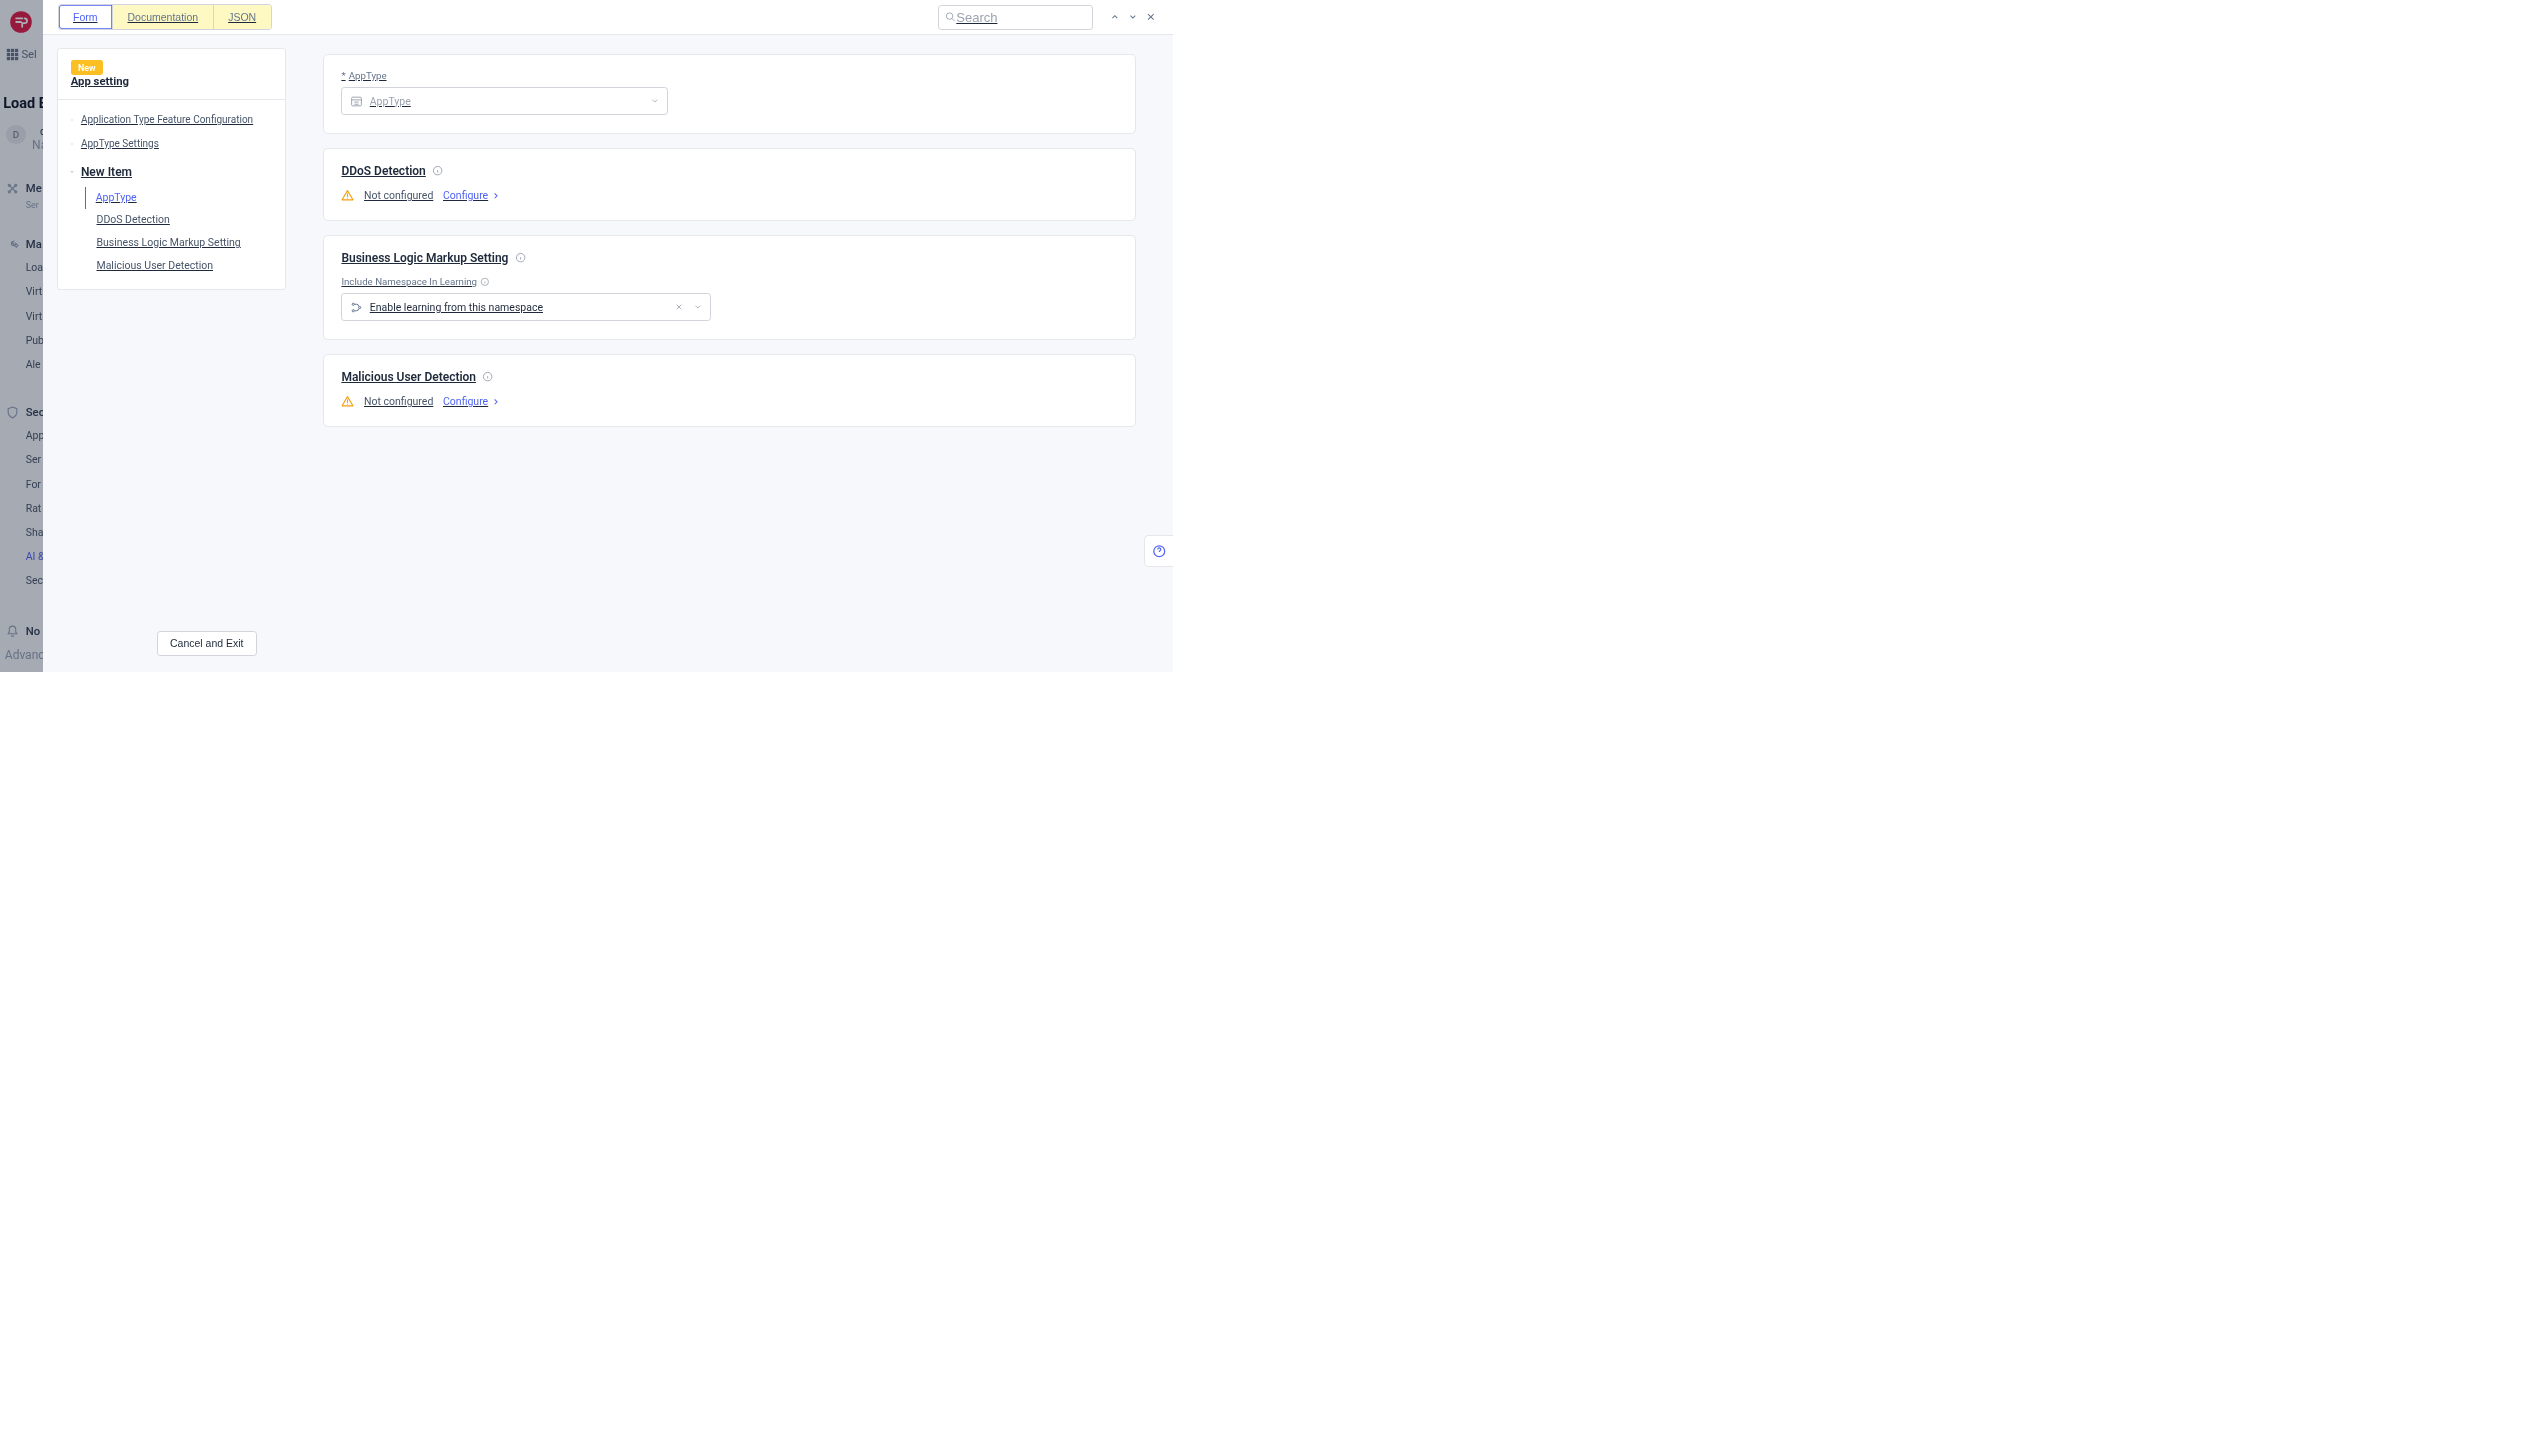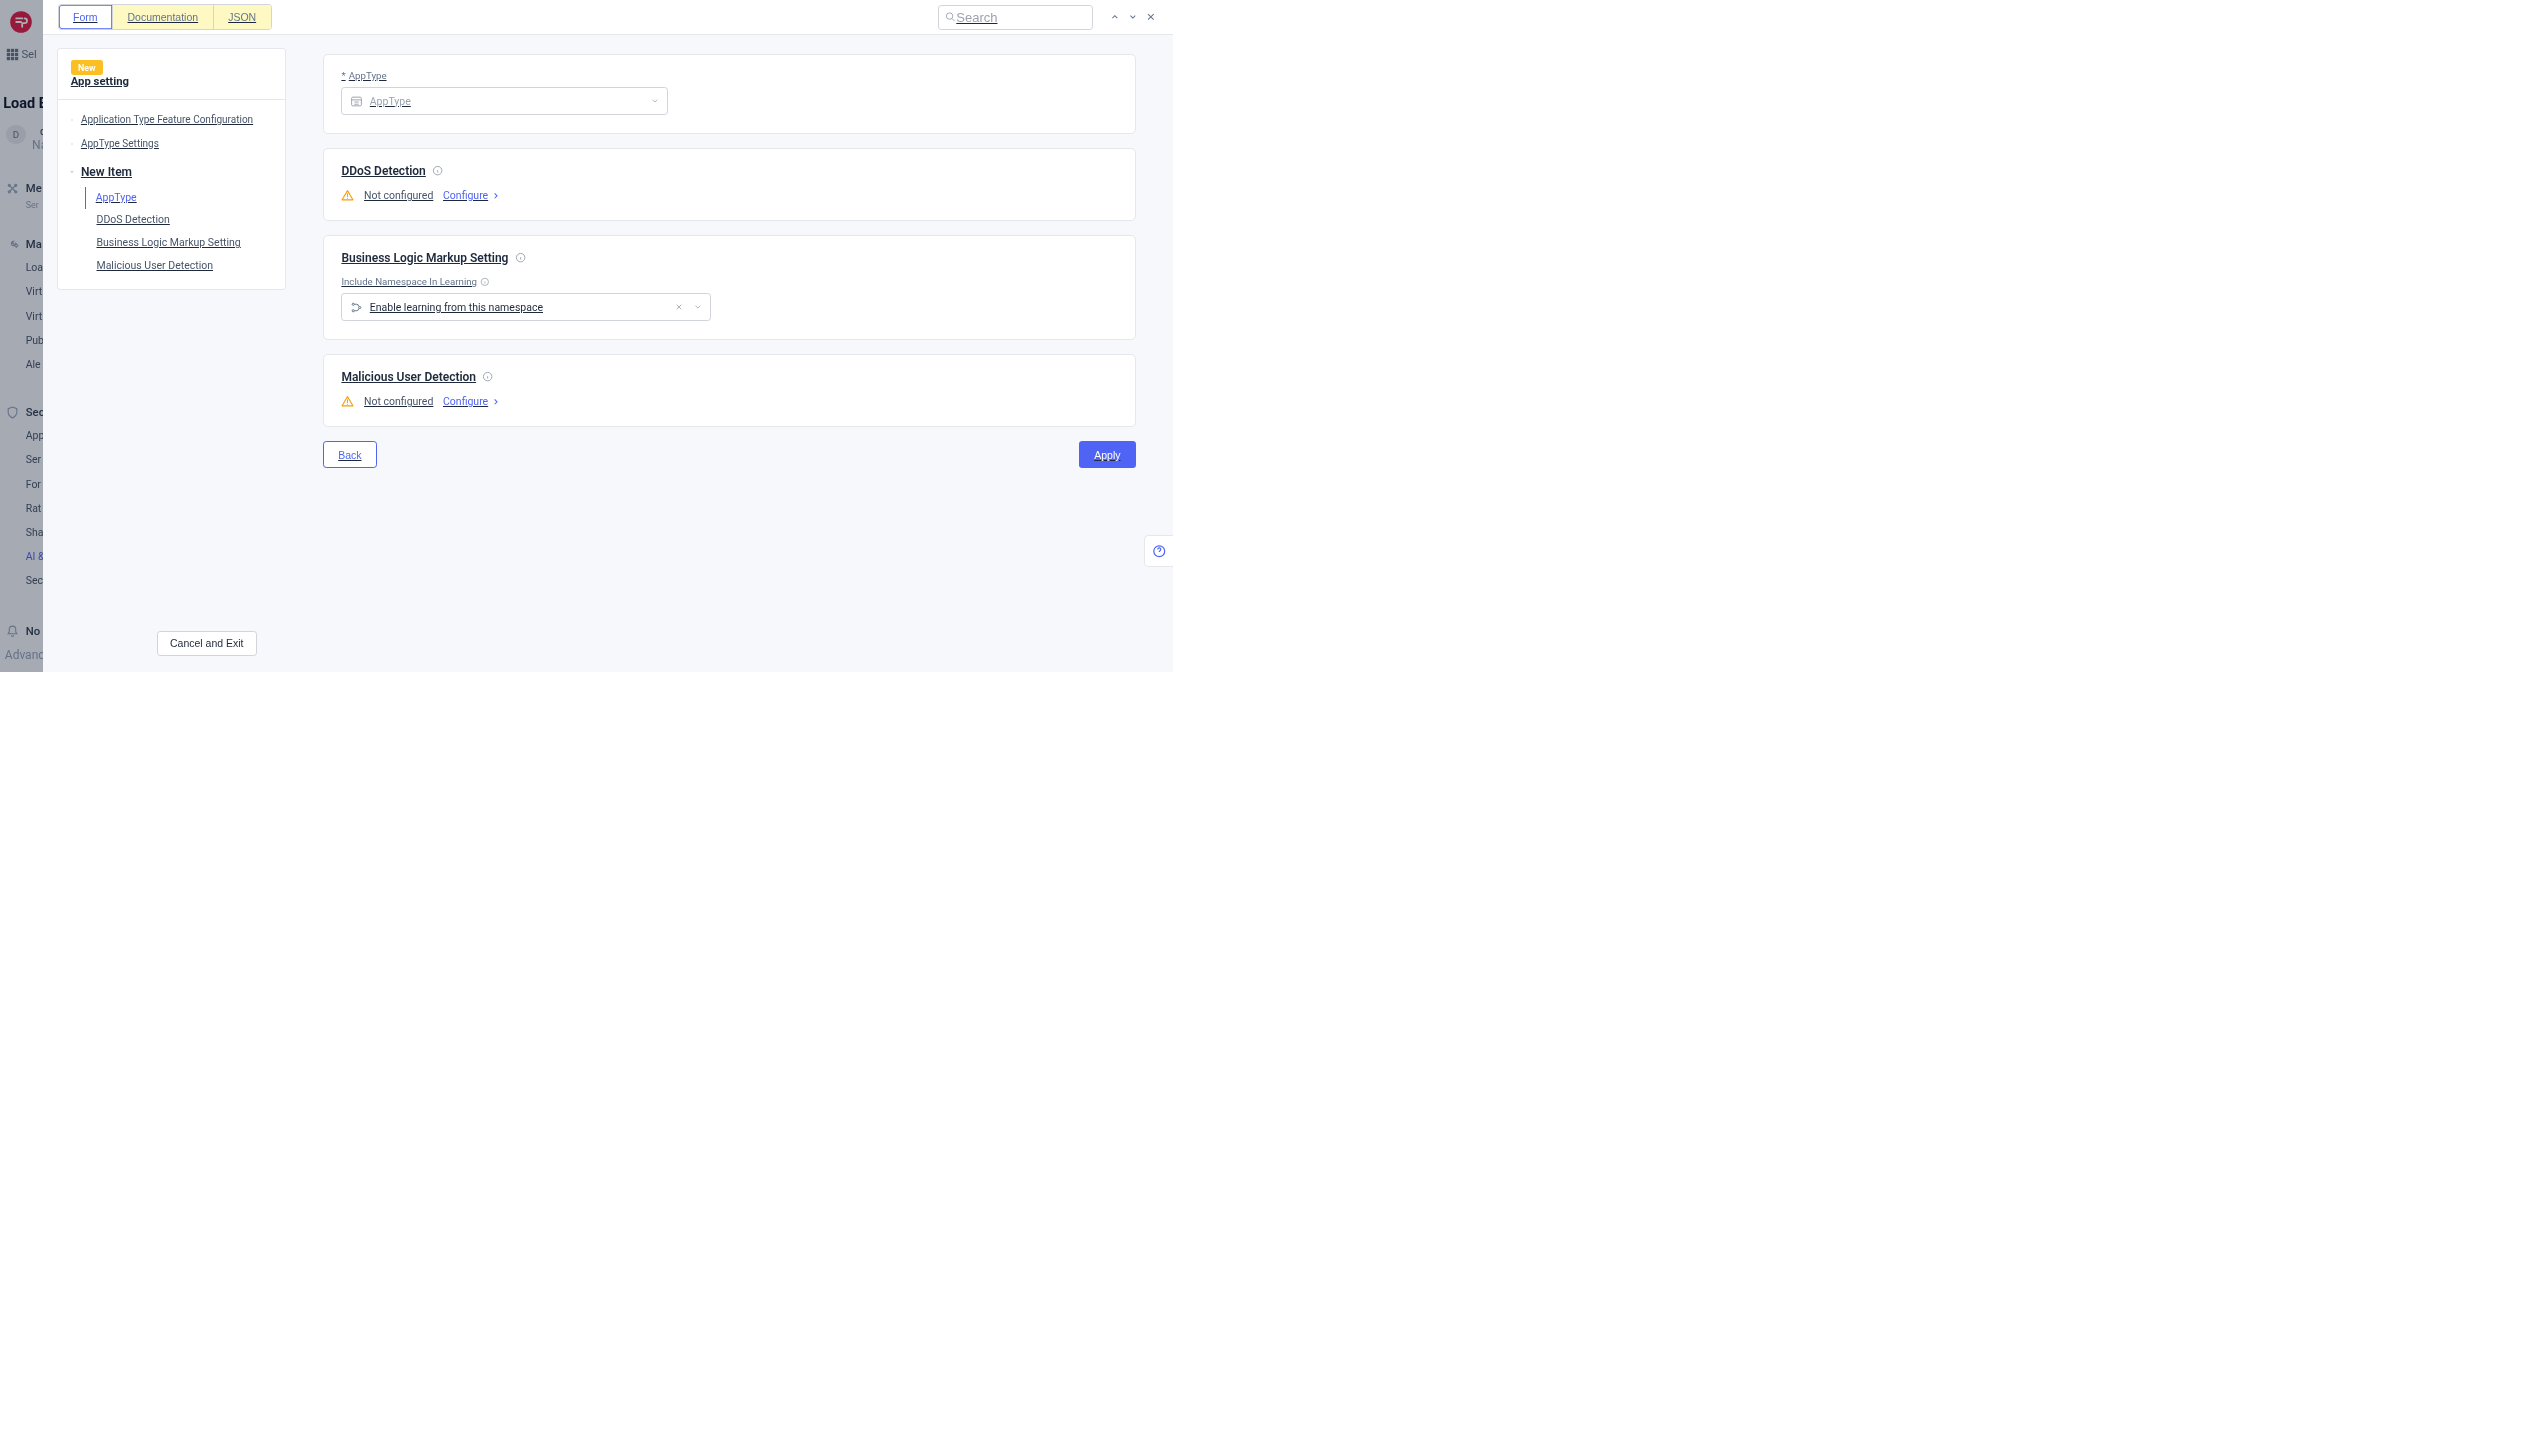--- a/index.html
+++ b/index.html
@@ -623,24 +623,20 @@
           <span class="not-configured">Not configured</span>
           <span class="configure-link">
             <span>Configure</span>
             <svg width="9.7" height="9.7" viewBox="0 0 24 24" stroke="currentColor" stroke-width="2.5" fill="none">
                 <path d="M9 6 l6 6 -6 6"></path>
               </svg>
           </span>
         </div>
       </div>
 
-      <div class="btn-row">
-        <button class="btn btn-back">Back</button>
-        <button class="btn btn-apply">Apply</button>
-      </div>
 
     </div>
   </div>
 
   <button class="cancel-exit">Cancel and Exit</button>
 </div>
 
 <div class="help-fab">
   <svg width="14.5" height="14.5" viewBox="0 0 24 24" stroke="currentColor" stroke-width="2" fill="none">
       <circle cx="12" cy="12" r="9"></circle>

